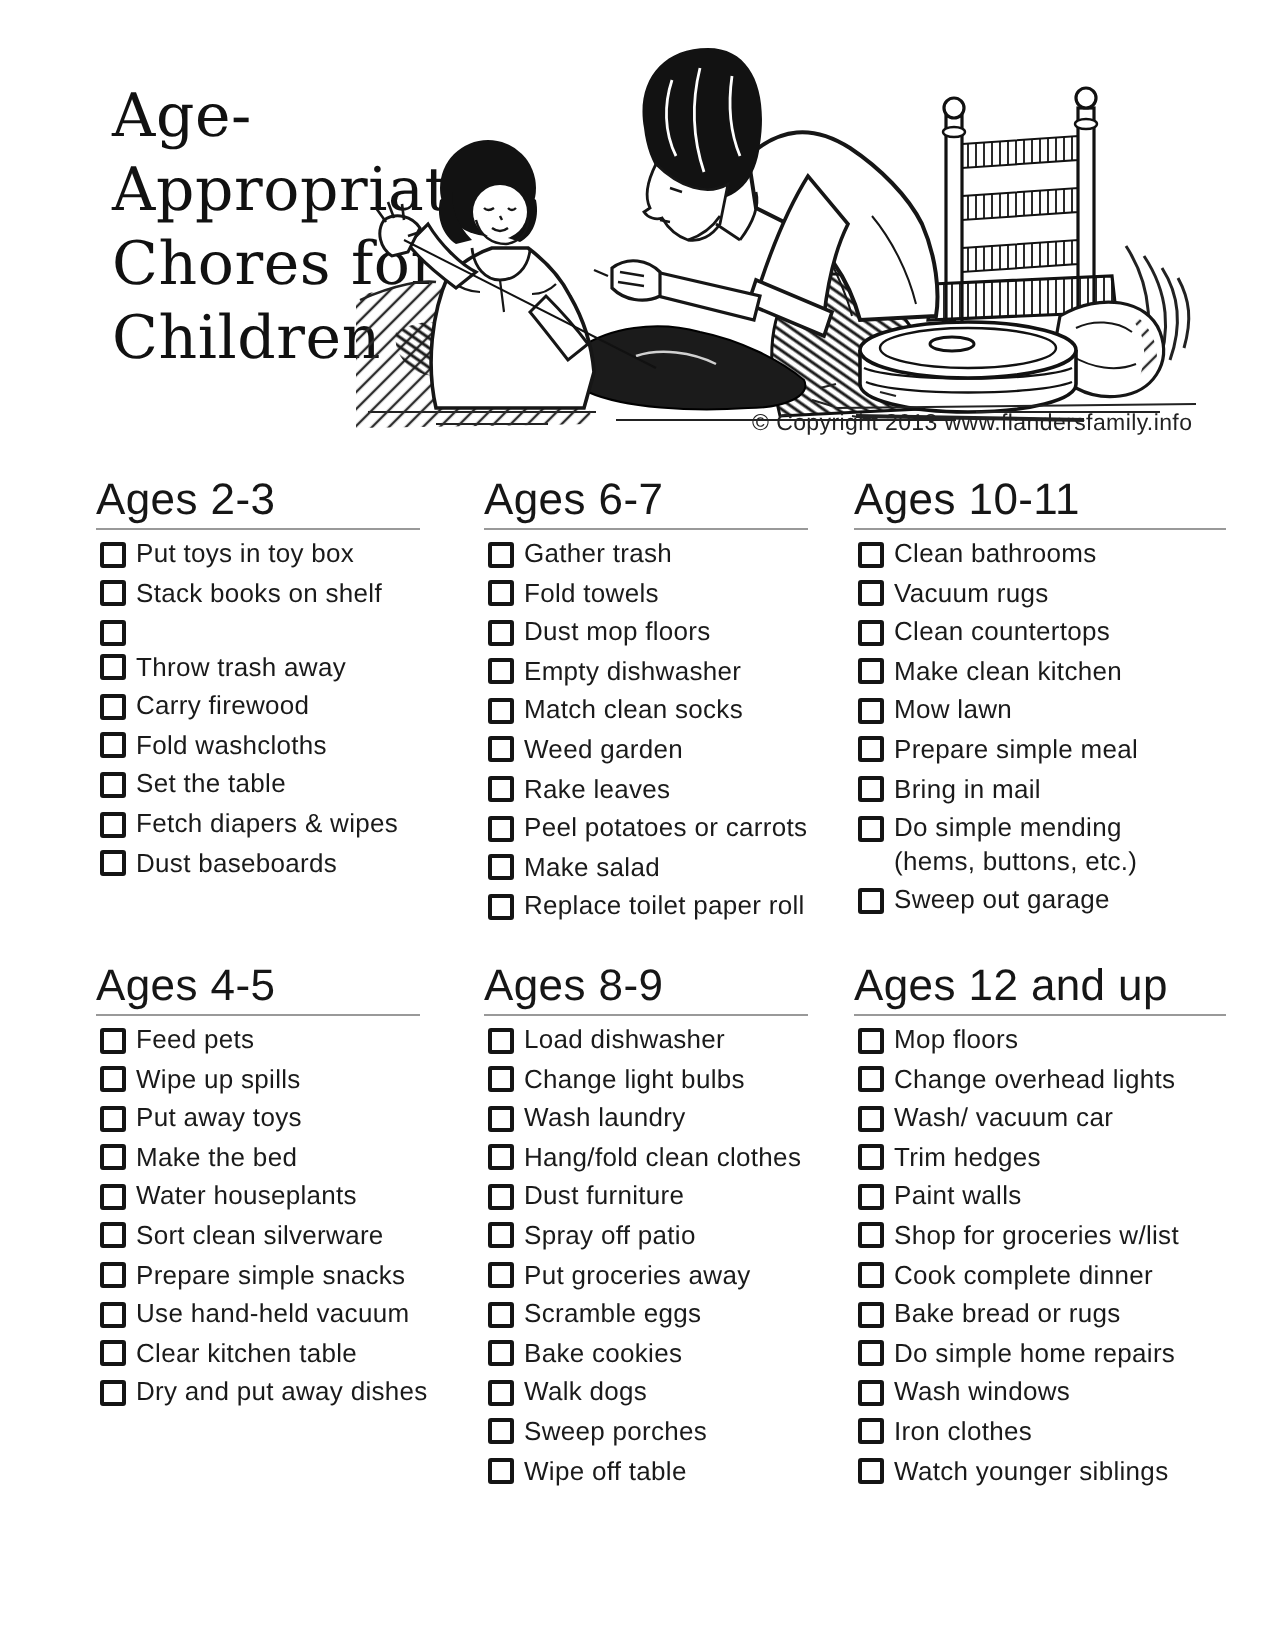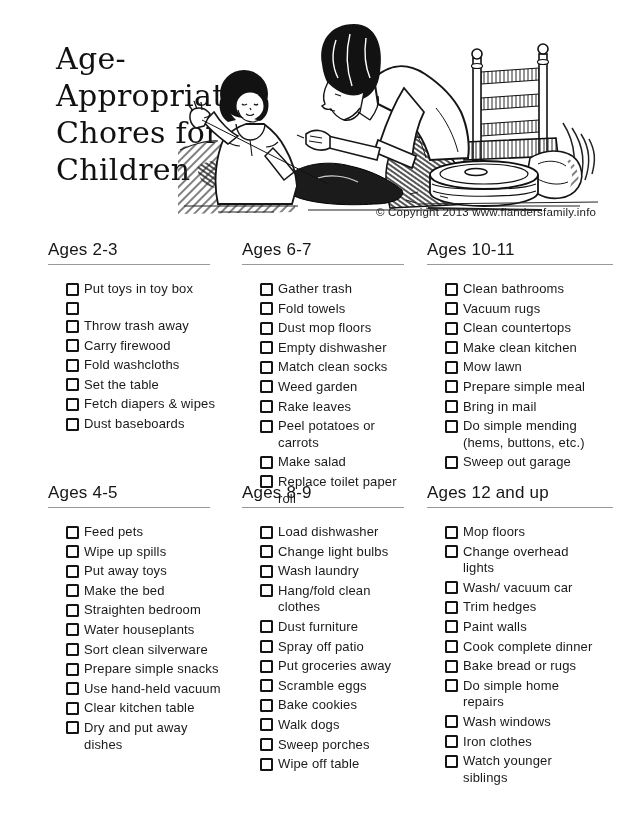--- a/index.html
+++ b/index.html
@@ -15,26 +15,26 @@
   .illustration{position:absolute;left:178px;top:8px}
   .copyright{
     position:absolute;left:376px;top:206px;font-size:11.5px;
     letter-spacing:.2px;color:#222;z-index:5;
   }
   .grid{
     position:absolute;left:48px;top:238px;
     display:grid;grid-template-columns:194px 185px 185px;grid-template-rows:243px auto;
   }
   .section-title{
-    margin:0 0 4px 0;font-size:17px;font-weight:400;line-height:24px;
+    margin:0 0 4px 0;font-size:22px;font-weight:400;line-height:24px;
     letter-spacing:.2px;color:#161616;padding-bottom:2px;
     border-bottom:1.5px solid #999;width:162px;
   }
   .wide .section-title{width:186px}
-  ul.items{list-style:none;margin:16px;padding:0}
+  ul.items{list-style:none;margin:0;padding:0}
   .chore-item{display:flex;align-items:flex-start;margin-bottom:3px;line-height:16.6px}
   .checkbox{
     flex:0 0 auto;width:9px;height:9px;border:2.2px solid #141414;border-radius:1.5px;
     margin:1.5px 5px 0 2px;background:#fff;
   }
   .chore-label{font-size:13px;letter-spacing:.15px;white-space:pre-line}
 </style>
 </head>
 <body>
 
@@ -145,20 +145,24 @@
 <main class="grid">
   <section class="chore-section">
     <h2 class="section-title">Ages 2-3</h2>
     <ul class="items">
         <li class="chore-item">
           <span class="checkbox"></span>
           <span class="chore-label">Put toys in toy box</span>
         </li>
         <li class="chore-item">
           <span class="checkbox"></span>
+          <span class="chore-label">Stack books on shelf</span>
+        </li>
+        <li class="chore-item">
+          <span class="checkbox"></span>
         </li>
         <li class="chore-item">
           <span class="checkbox"></span>
           <span class="chore-label">Throw trash away</span>
         </li>
         <li class="chore-item">
           <span class="checkbox"></span>
           <span class="chore-label">Carry firewood</span>
         </li>
         <li class="chore-item">
@@ -280,24 +284,20 @@
         <li class="chore-item">
           <span class="checkbox"></span>
           <span class="chore-label">Put away toys</span>
         </li>
         <li class="chore-item">
           <span class="checkbox"></span>
           <span class="chore-label">Make the bed</span>
         </li>
         <li class="chore-item">
           <span class="checkbox"></span>
-          <span class="chore-label">Straighten bedroom</span>
-        </li>
-        <li class="chore-item">
-          <span class="checkbox"></span>
           <span class="chore-label">Water houseplants</span>
         </li>
         <li class="chore-item">
           <span class="checkbox"></span>
           <span class="chore-label">Sort clean silverware</span>
         </li>
         <li class="chore-item">
           <span class="checkbox"></span>
           <span class="chore-label">Prepare simple snacks</span>
         </li>
@@ -386,20 +386,24 @@
         <li class="chore-item">
           <span class="checkbox"></span>
           <span class="chore-label">Trim hedges</span>
         </li>
         <li class="chore-item">
           <span class="checkbox"></span>
           <span class="chore-label">Paint walls</span>
         </li>
         <li class="chore-item">
           <span class="checkbox"></span>
+          <span class="chore-label">Shop for groceries w/list</span>
+        </li>
+        <li class="chore-item">
+          <span class="checkbox"></span>
           <span class="chore-label">Cook complete dinner</span>
         </li>
         <li class="chore-item">
           <span class="checkbox"></span>
           <span class="chore-label">Bake bread or rugs</span>
         </li>
         <li class="chore-item">
           <span class="checkbox"></span>
           <span class="chore-label">Do simple home repairs</span>
         </li>

